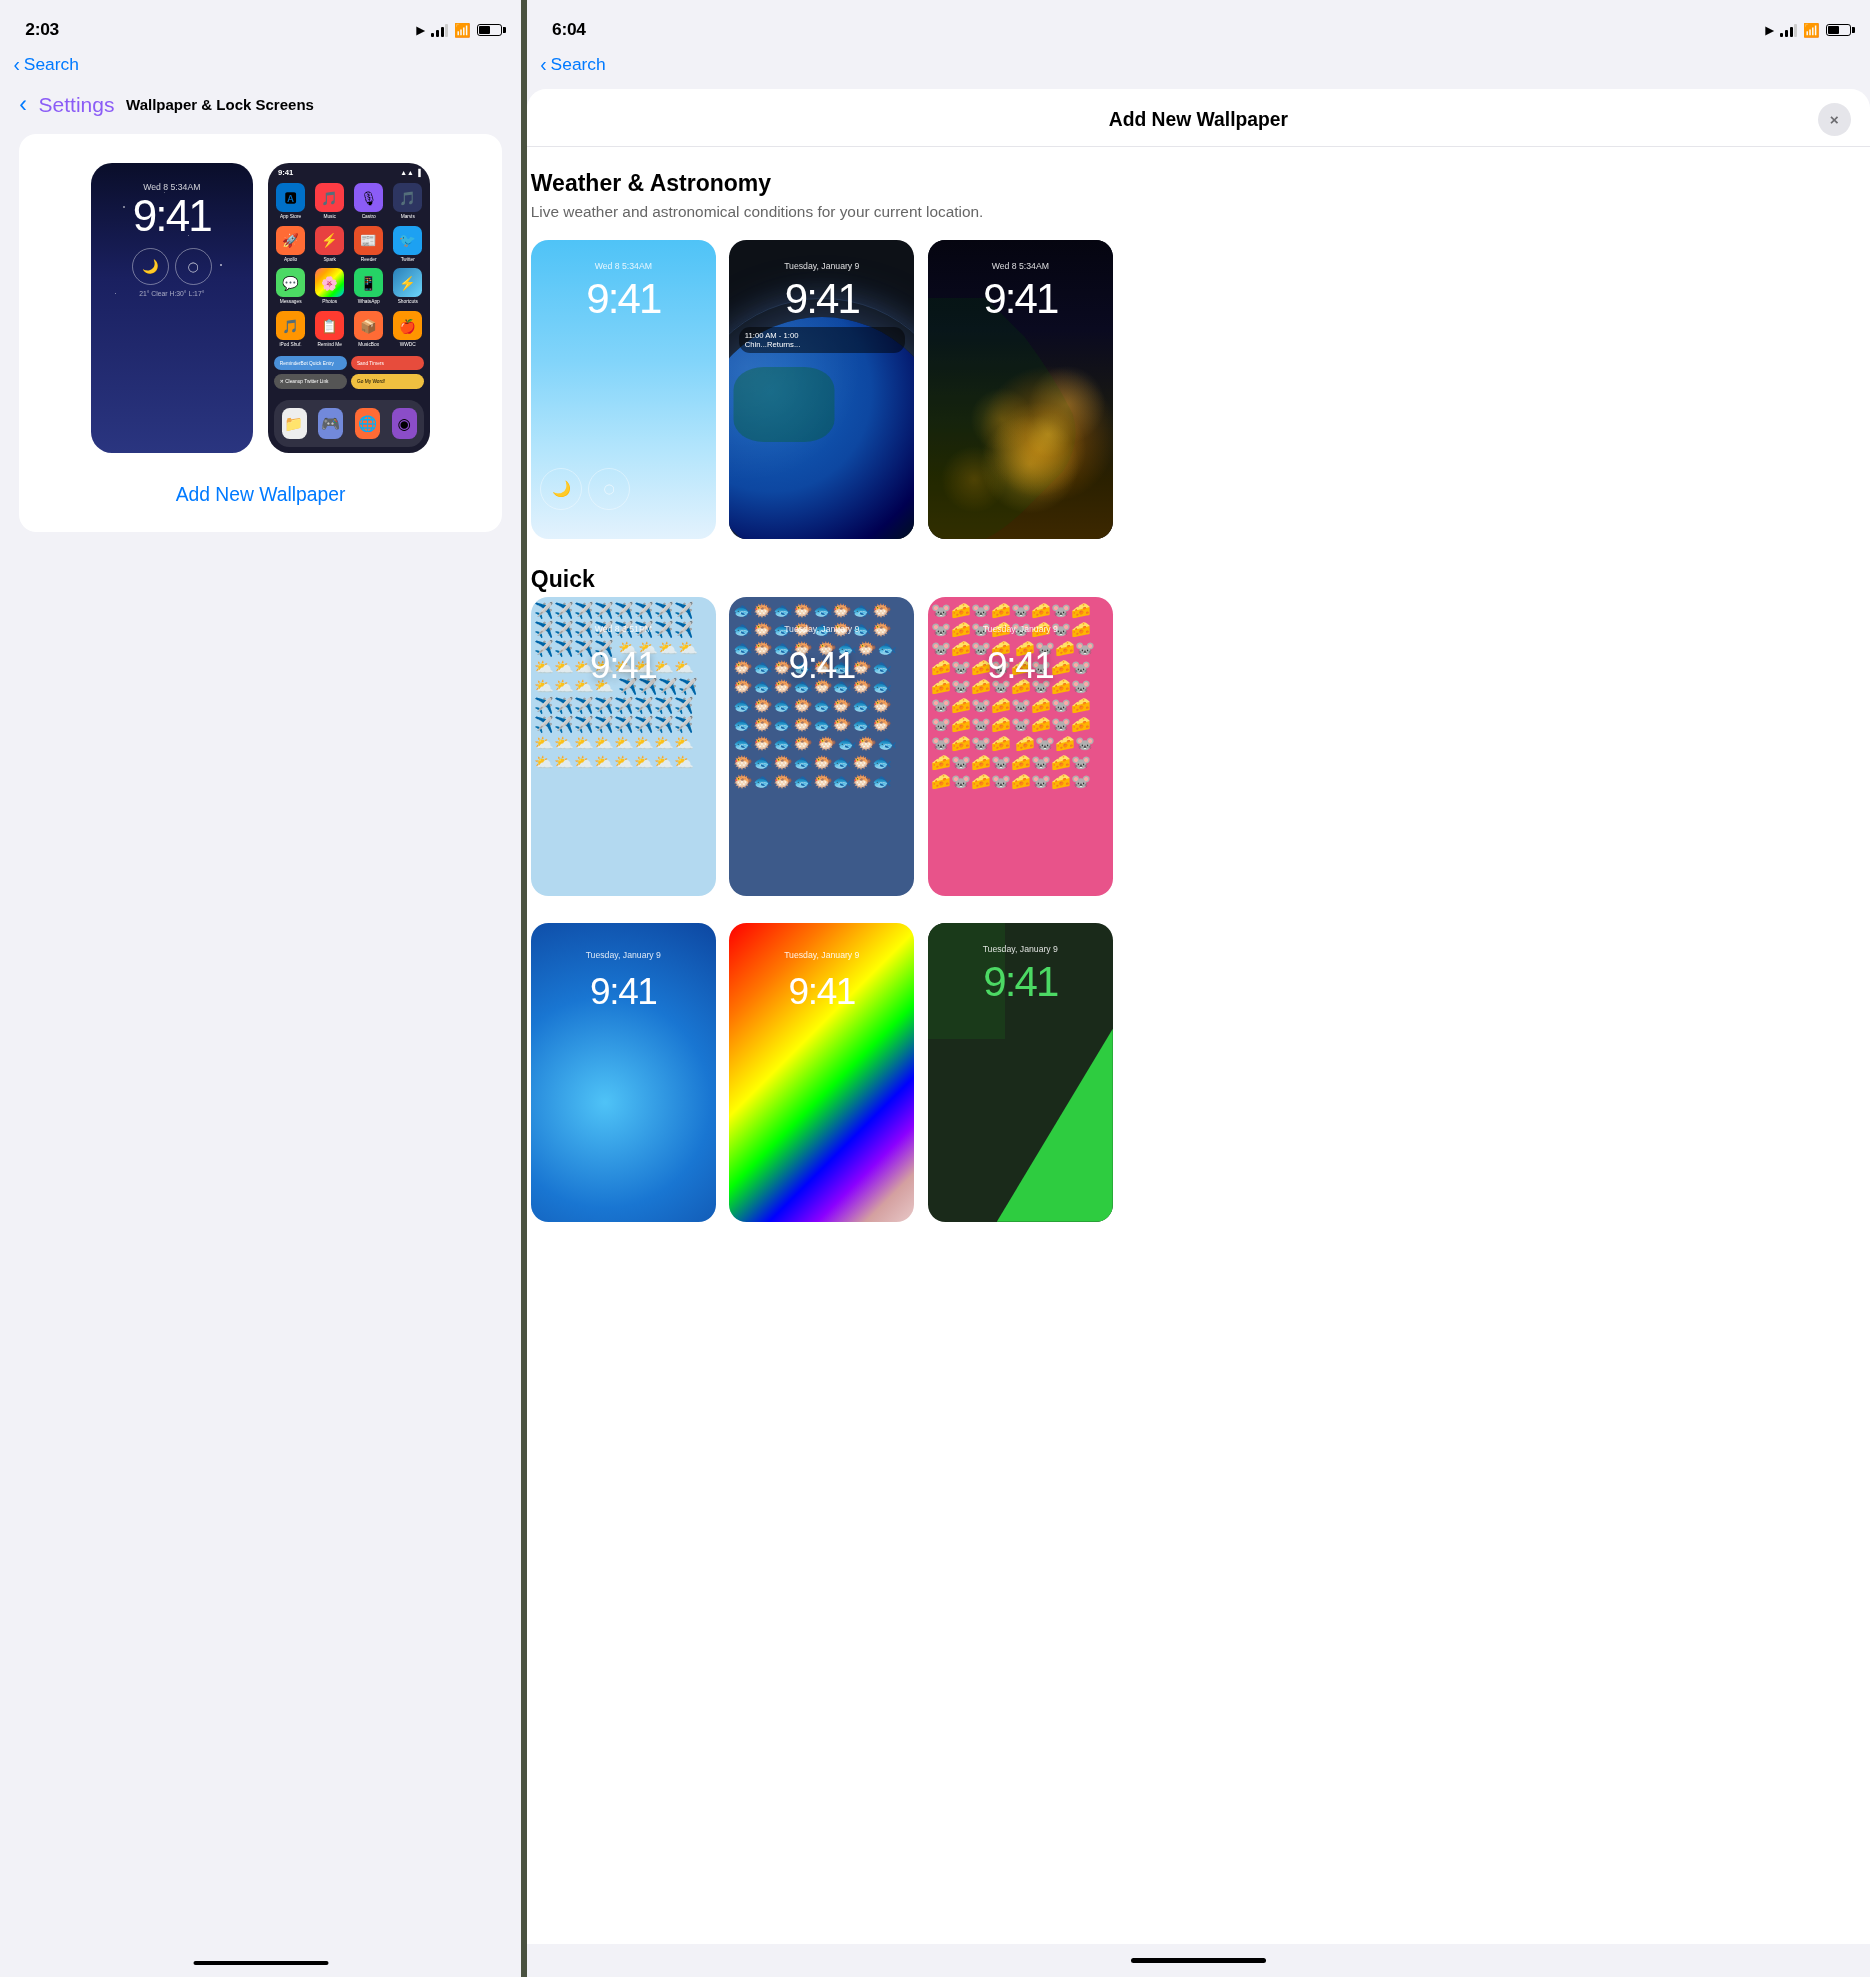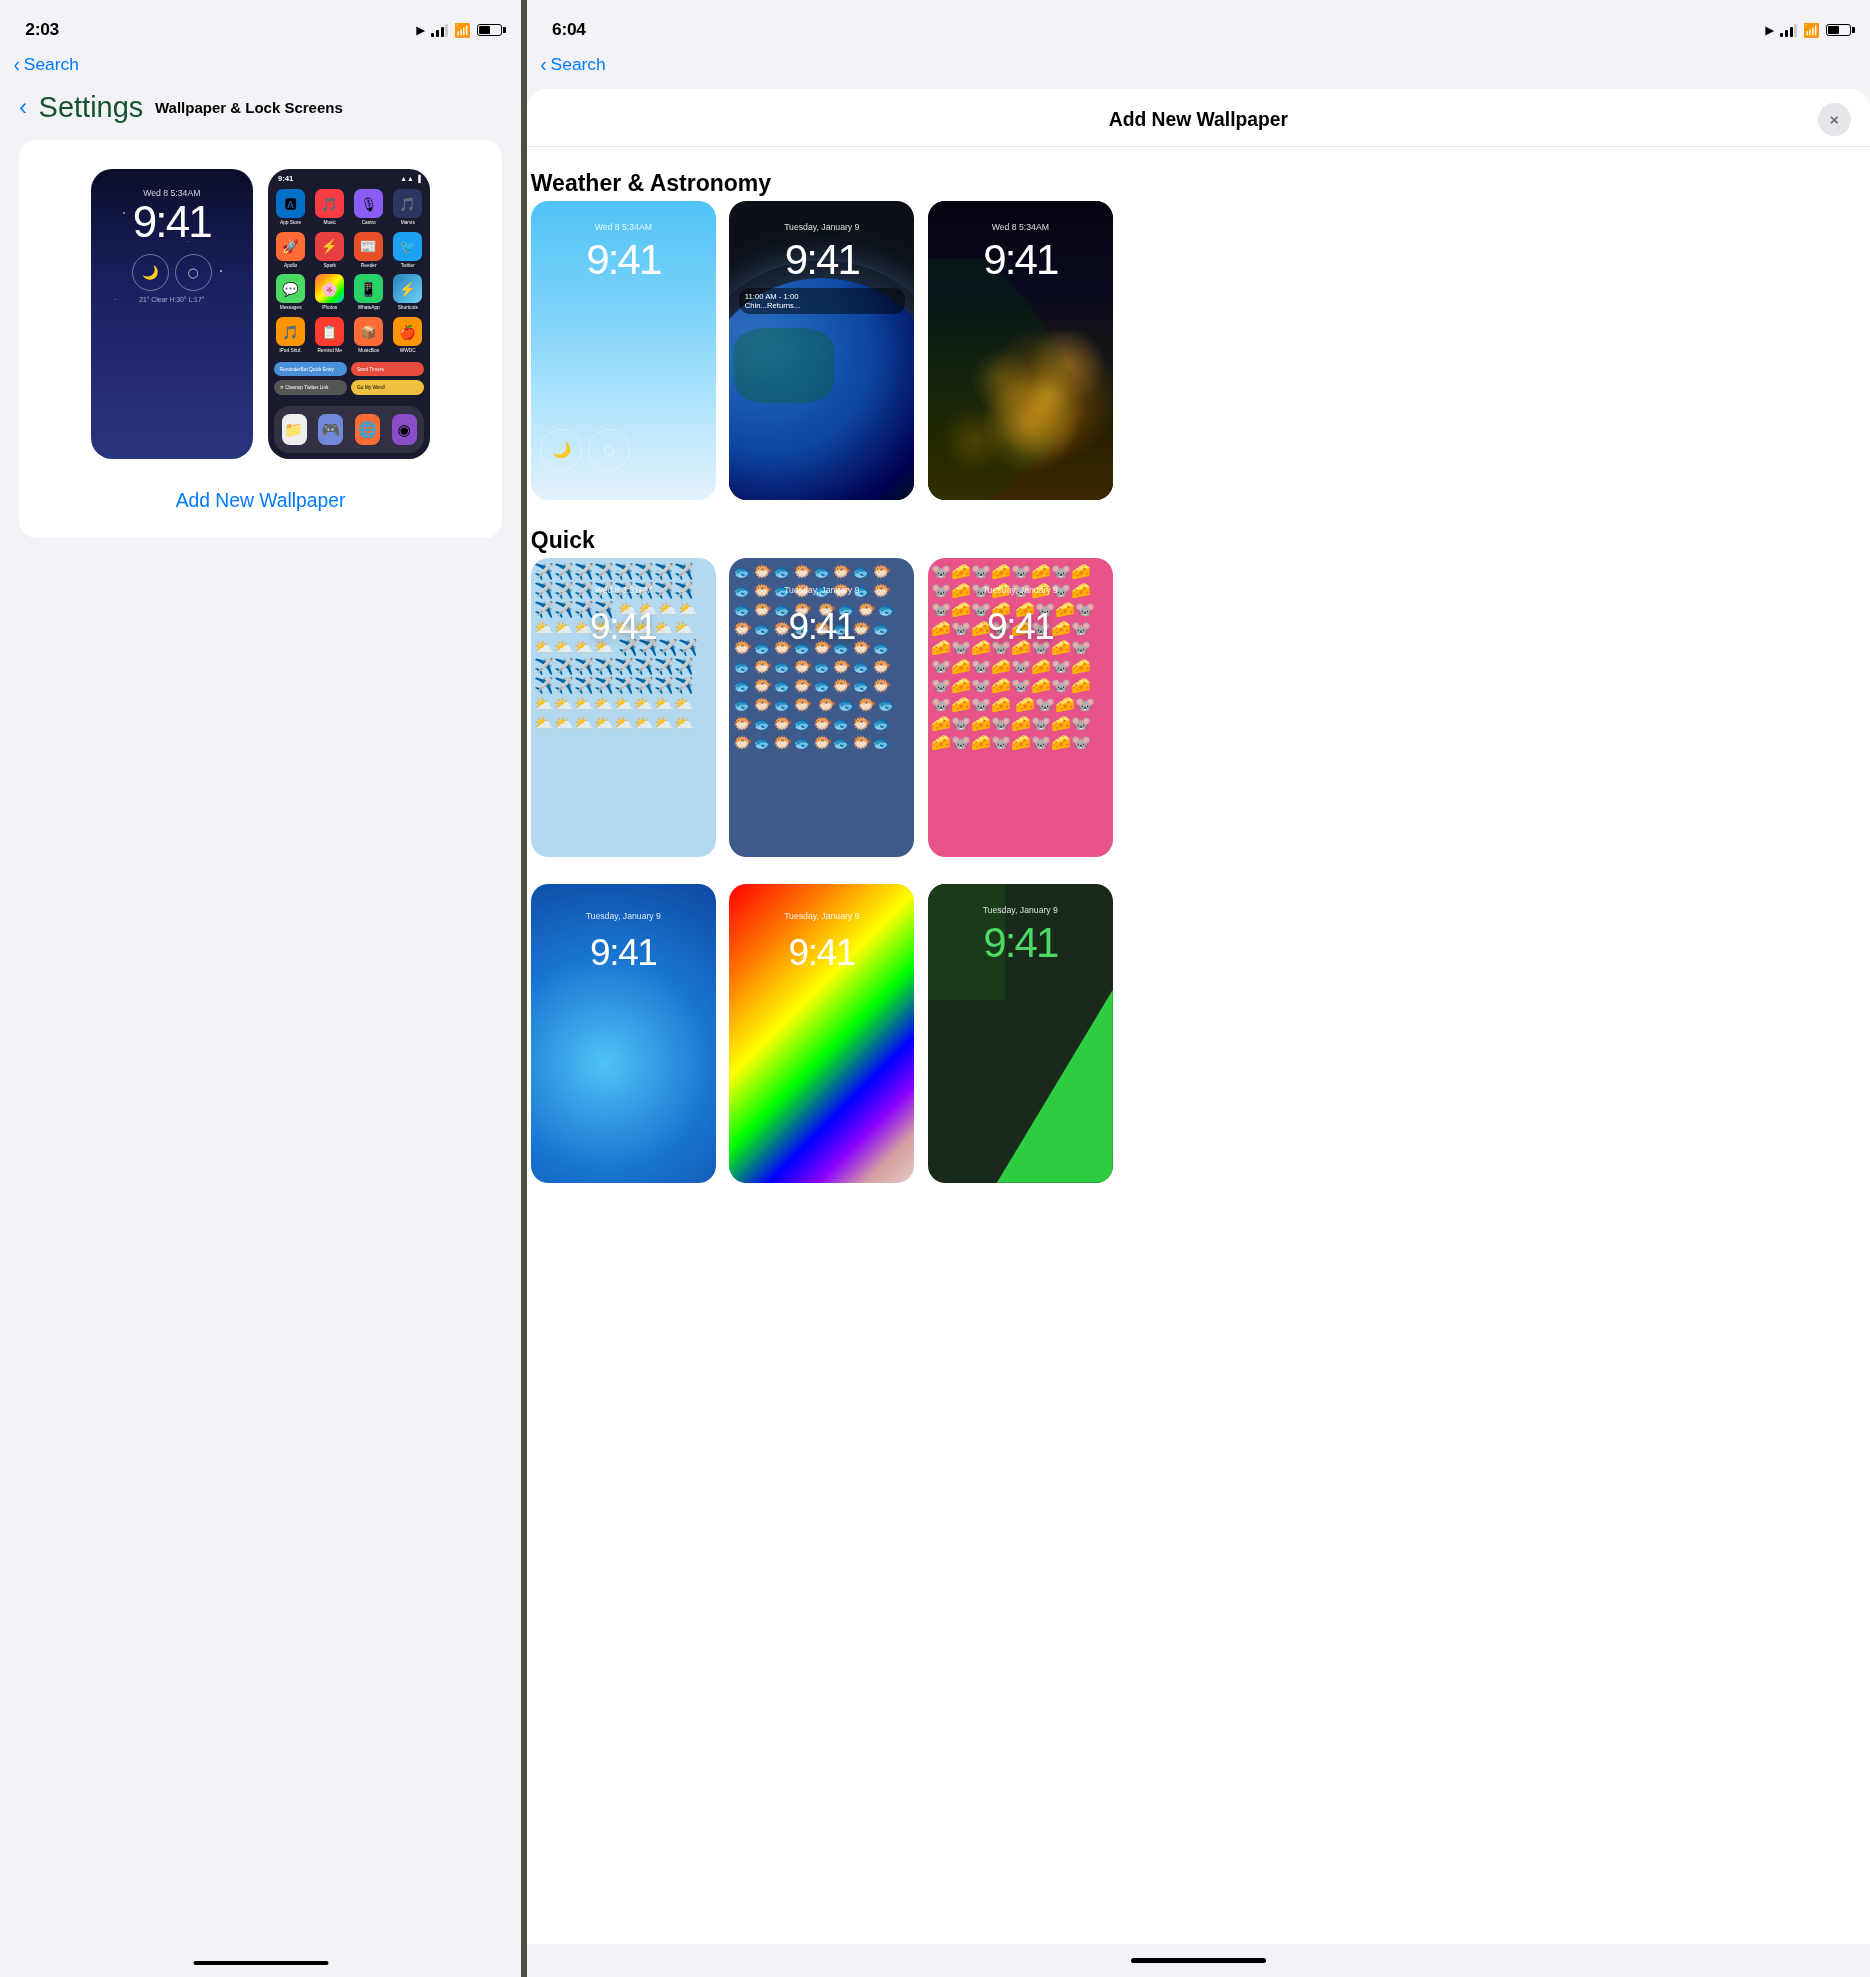--- a/index.html
+++ b/index.html
@@ -554,21 +554,21 @@
     </div>
   </div>
 
   <div class="nav-back">
     <span class="nav-back-arrow">‹</span>
     <span>Search</span>
   </div>
 
   <div class="page-header">
     <span class="back-chevron">‹</span>
-    <span style="color:#14532d; font-size:29px;">Settings</span>
+    <span style="color:#8b5cf6; font-size:21px;">Settings</span>
     <span class="page-title">Wallpaper &amp; Lock Screens</span>
   </div>
 
   <div class="wallpaper-card">
     <div class="wallpaper-previews">
 
       <div class="phone-preview phone-preview-lock">
 
         <div style="position:absolute; inset:0; overflow:hidden;">
           <div style="position:absolute; width:1.9px;height:1.9px;background:rgba(255,255,255,0.6);border-radius:50%;top:15%;left:20%;"></div>
@@ -714,20 +714,21 @@
   <div class="modal-sheet">
     <div class="modal-header">
       <span class="modal-title">Add New Wallpaper</span>
       <button class="modal-close-btn">×</button>
     </div>
 
     <div class="modal-content">
 
       <div>
         <div class="section-title">Weather &amp; Astronomy</div>
+        <div class="section-subtitle">Live weather and astronomical conditions for your current location.</div>
         <div class="wallpaper-row">
 
           <div class="wp-thumb wp-weather-1">
             <span style="position:absolute;top:21px;left:50%;transform:translateX(-50%);font-size:8.7px;color:rgba(255,255,255,0.85);white-space:nowrap;z-index:2;">Wed 8  5:34AM</span>
             <span style="position:absolute;top:35px;left:50%;transform:translateX(-50%);font-size:42px;font-weight:300;color:#fff;letter-spacing:-1.9px;z-index:2;white-space:nowrap;">9:41</span>
             <div style="position:absolute;bottom:29px;left:9.7px;right:9.7px;display:flex;gap:5.8px;z-index:2;">
               <div style="width:42px;height:42px;border-radius:50%;border:1.4px solid rgba(255,255,255,0.4);display:flex;align-items:center;justify-content:center;font-size:15.4px;">🌙</div>
               <div style="width:42px;height:42px;border-radius:50%;border:1.4px solid rgba(255,255,255,0.4);display:flex;align-items:center;justify-content:center;font-size:9.7px;color:rgba(255,255,255,0.7);">◯</div>
             </div>
           </div>

